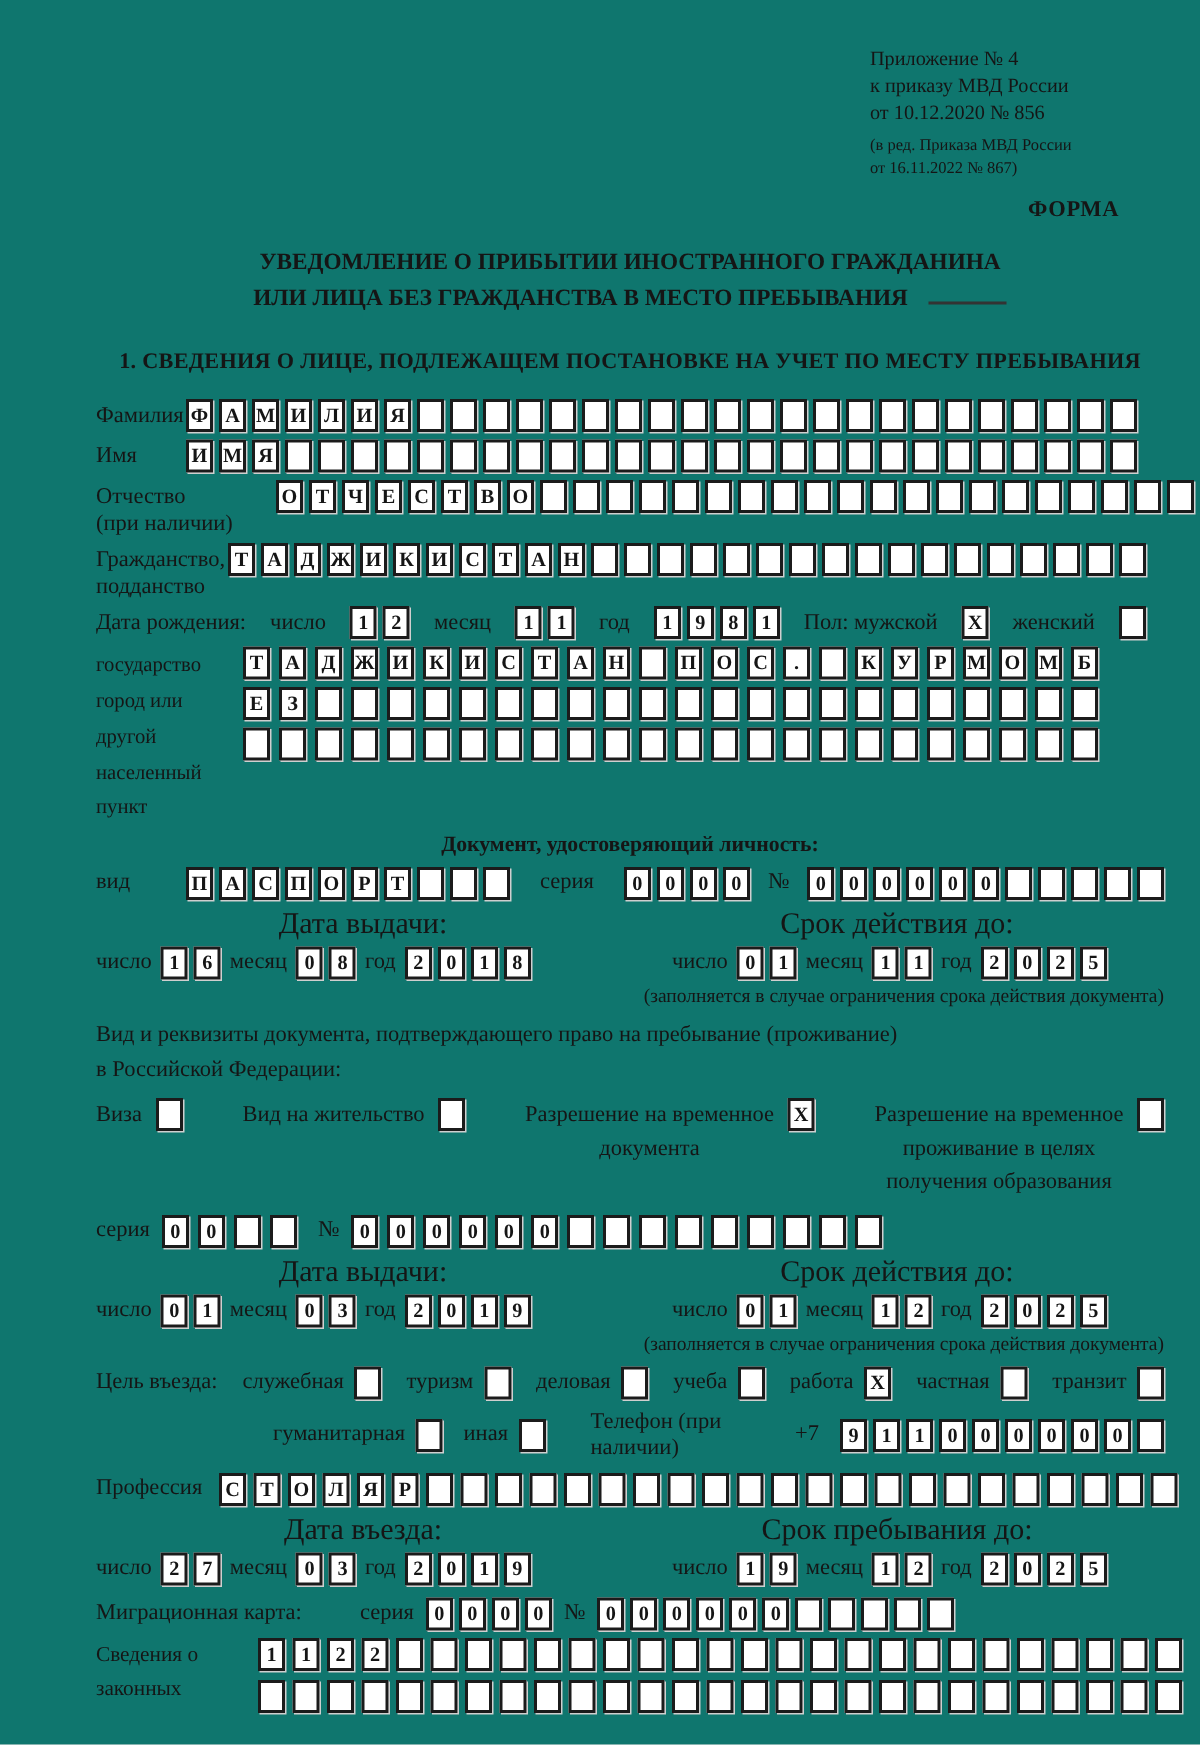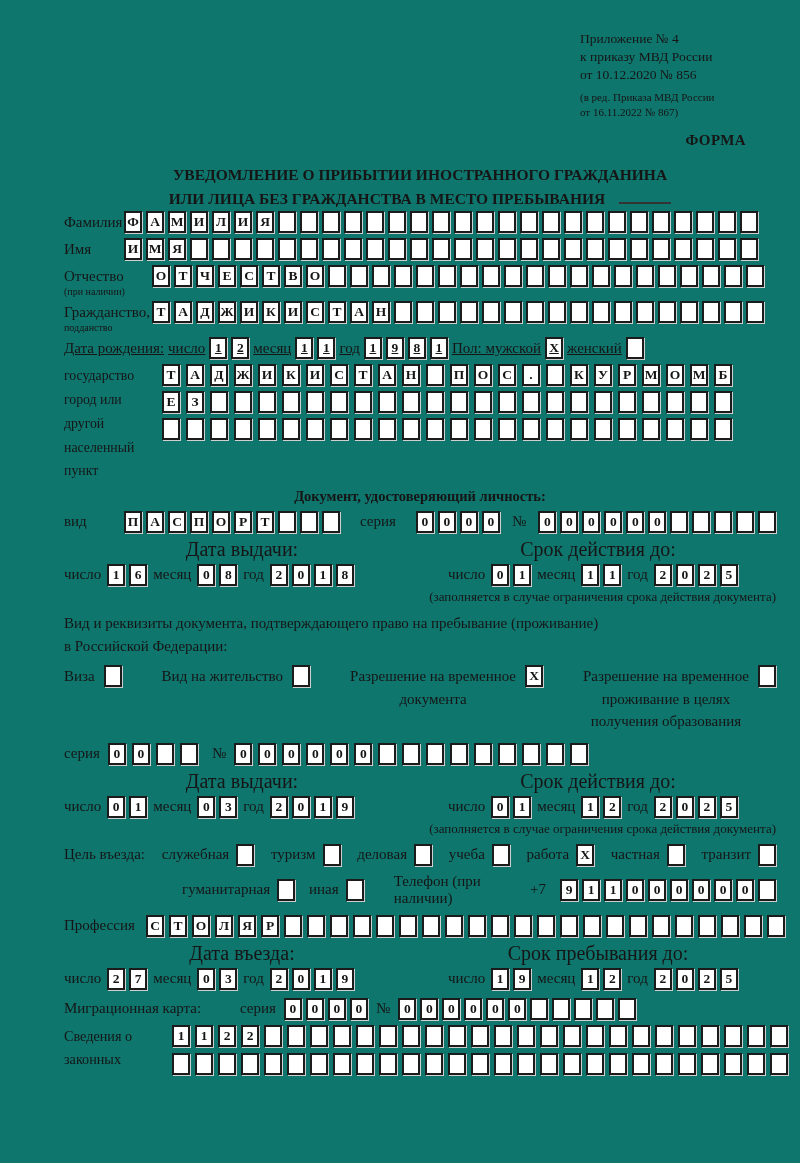--- a/index.html
+++ b/index.html
@@ -20,21 +20,21 @@
   .cellrow { display:flex; gap:4px; }
   .cellrow.gap5 { gap:5px; }
   .cellrow.gap6 { gap:6px; }
   .cell { flex:none; width:18px; height:22px; border:2px solid #1b1b1b; background:#fff; font-size:13.5px; font-weight:600;
           display:inline-flex; align-items:center; justify-content:center; box-shadow:1px 1px 0 #cfcfcf; }
 
   .frow { display:flex; align-items:flex-start; margin-bottom:5px; font-size:15px; }
   .frow.crow { align-items:center; }
   .flabel { flex:none; }
   .w60 { width:60px; } .w88 { width:88px; } .w98 { width:98px; }
-  .sublabel { font-size:10px; margin:-2px 0 4px 0; }
+  .sublabel { font-size:15px; margin:-2px 0 4px 0; }
   .mid-label { margin:0 8px; flex:none; }
 
   .bp-labels { font-size:13.8px; line-height:1.72; }
   .bp-cells > .cellrow { margin-bottom:5px; }
 
   .doc-heading { text-align:center; font-weight:bold; font-size:14.5px; margin:4px 0 6px 0; }
 
   .datecols { display:flex; }
   .datecol { width:50%; }
   .dcaption { text-align:center; font-size:20px; margin-bottom:3px; }
@@ -71,20 +71,21 @@
 
   <div class="form-label">ФОРМА</div>
 
   <div class="title">
     <div>УВЕДОМЛЕНИЕ О ПРИБЫТИИ ИНОСТРАННОГО ГРАЖДАНИНА</div>
     <div>
       <span>ИЛИ ЛИЦА БЕЗ ГРАЖДАНСТВА В МЕСТО ПРЕБЫВАНИЯ</span><span class="blank-line"></span>
     </div>
   </div>
 
+  <div class="sec1">1. СВЕДЕНИЯ О ЛИЦЕ, ПОДЛЕЖАЩЕМ ПОСТАНОВКЕ НА УЧЕТ ПО МЕСТУ ПРЕБЫВАНИЯ</div>
 
   <div class="frow crow">
     <div class="flabel w60">Фамилия</div>
     <div class="cellrow">
         <span class="cell">Ф</span>
         <span class="cell">А</span>
         <span class="cell">М</span>
         <span class="cell">И</span>
         <span class="cell">Л</span>
         <span class="cell">И</span>
@@ -142,21 +143,21 @@
         <span class="cell"></span>
         <span class="cell"></span>
         <span class="cell"></span>
         <span class="cell"></span>
         <span class="cell"></span>
         <span class="cell"></span>
         <span class="cell"></span>
       </div>
   </div>
 
-  <div class="frow crow" style="margin-bottom:1px;">
+  <div class="frow crow" style="margin-bottom:1px;gap:32px;">
     <div class="flabel w88">Отчество</div>
     <div class="cellrow">
         <span class="cell">О</span>
         <span class="cell">Т</span>
         <span class="cell">Ч</span>
         <span class="cell">Е</span>
         <span class="cell">С</span>
         <span class="cell">Т</span>
         <span class="cell">В</span>
         <span class="cell">О</span>
@@ -212,21 +213,21 @@
         <span class="cell"></span>
         <span class="cell"></span>
         <span class="cell"></span>
         <span class="cell"></span>
         <span class="cell"></span>
         <span class="cell"></span>
       </div>
   </div>
   <div class="sublabel">подданство</div>
 
-  <div class="frow crow" style="gap:4px;text-decoration:underline;">
+  <div class="frow crow" style="gap:16px;">
     <span class="flabel">Дата рождения:</span>
     <span>число</span>
     <span class="cellrow">
         <span class="cell">1</span>
         <span class="cell">2</span>
       </span>
     <span>месяц</span>
     <span class="cellrow">
         <span class="cell">1</span>
         <span class="cell">1</span>

